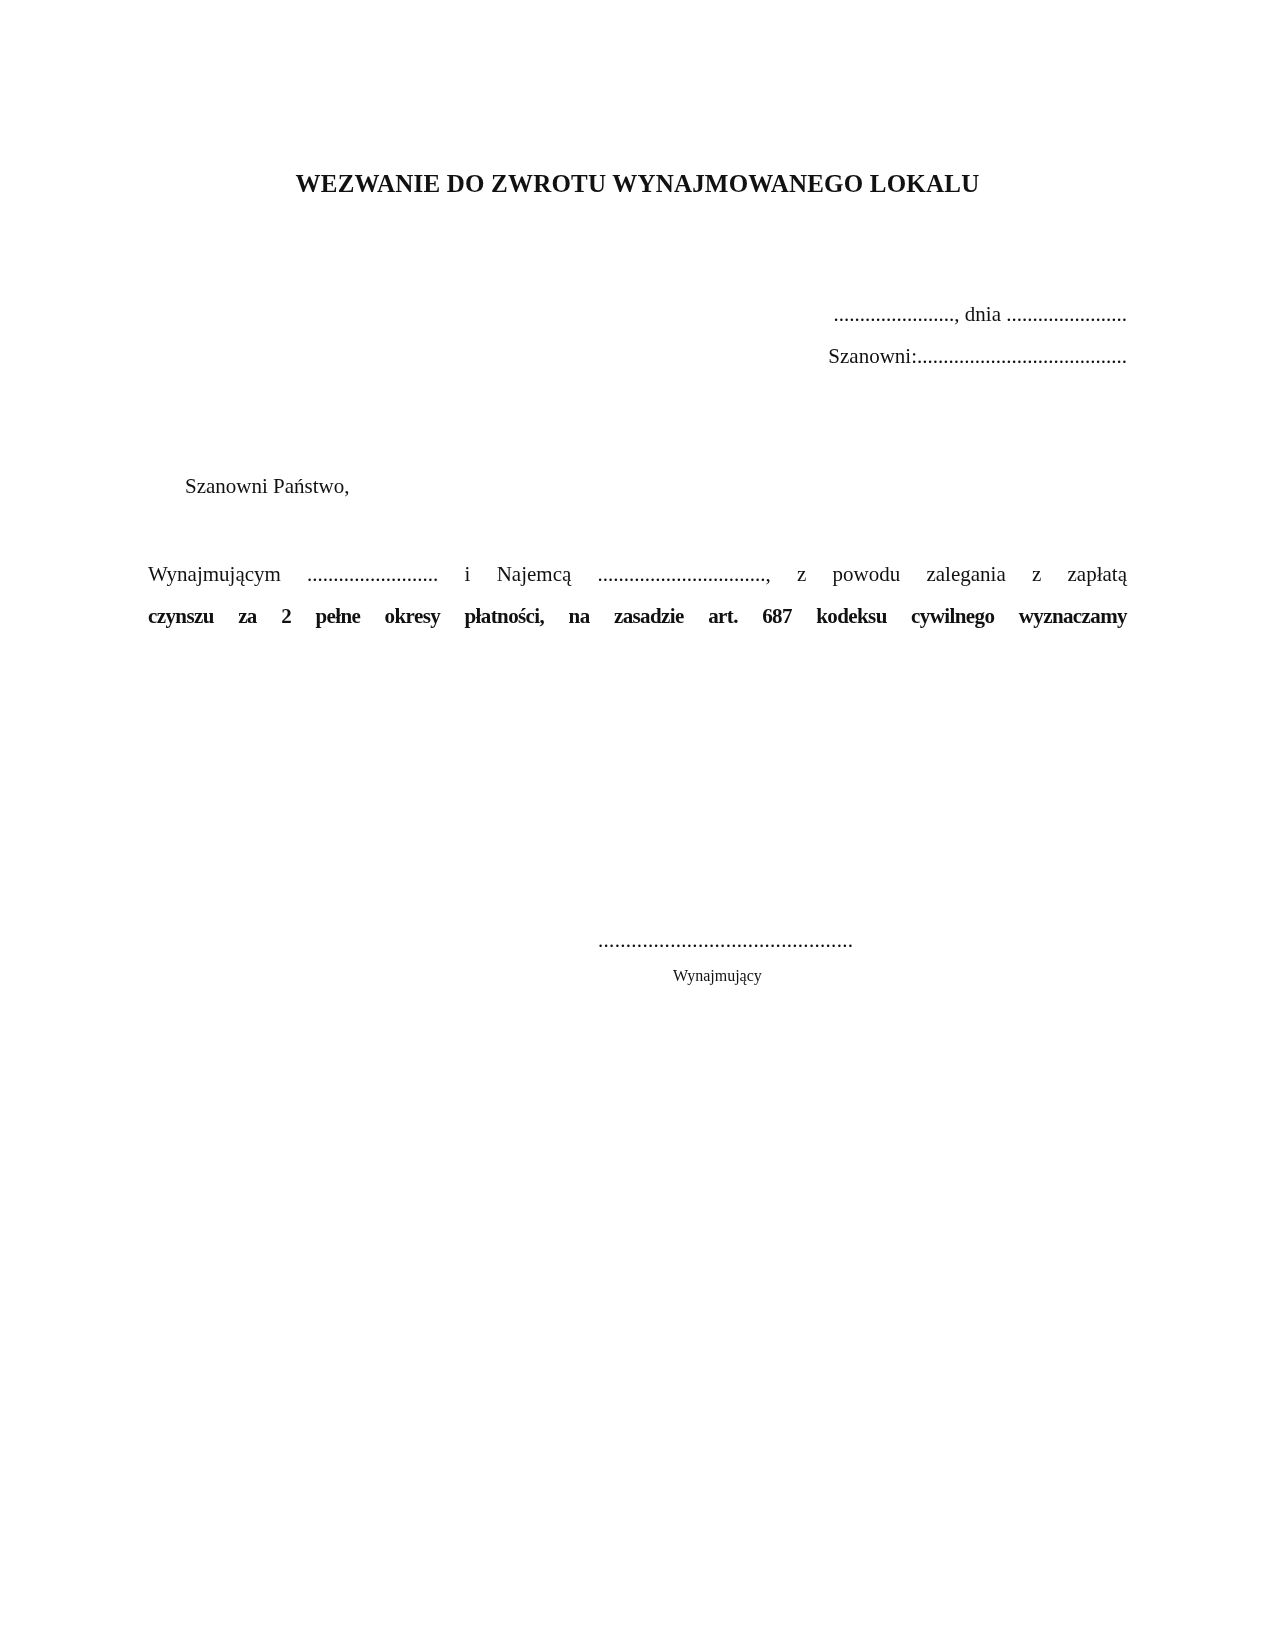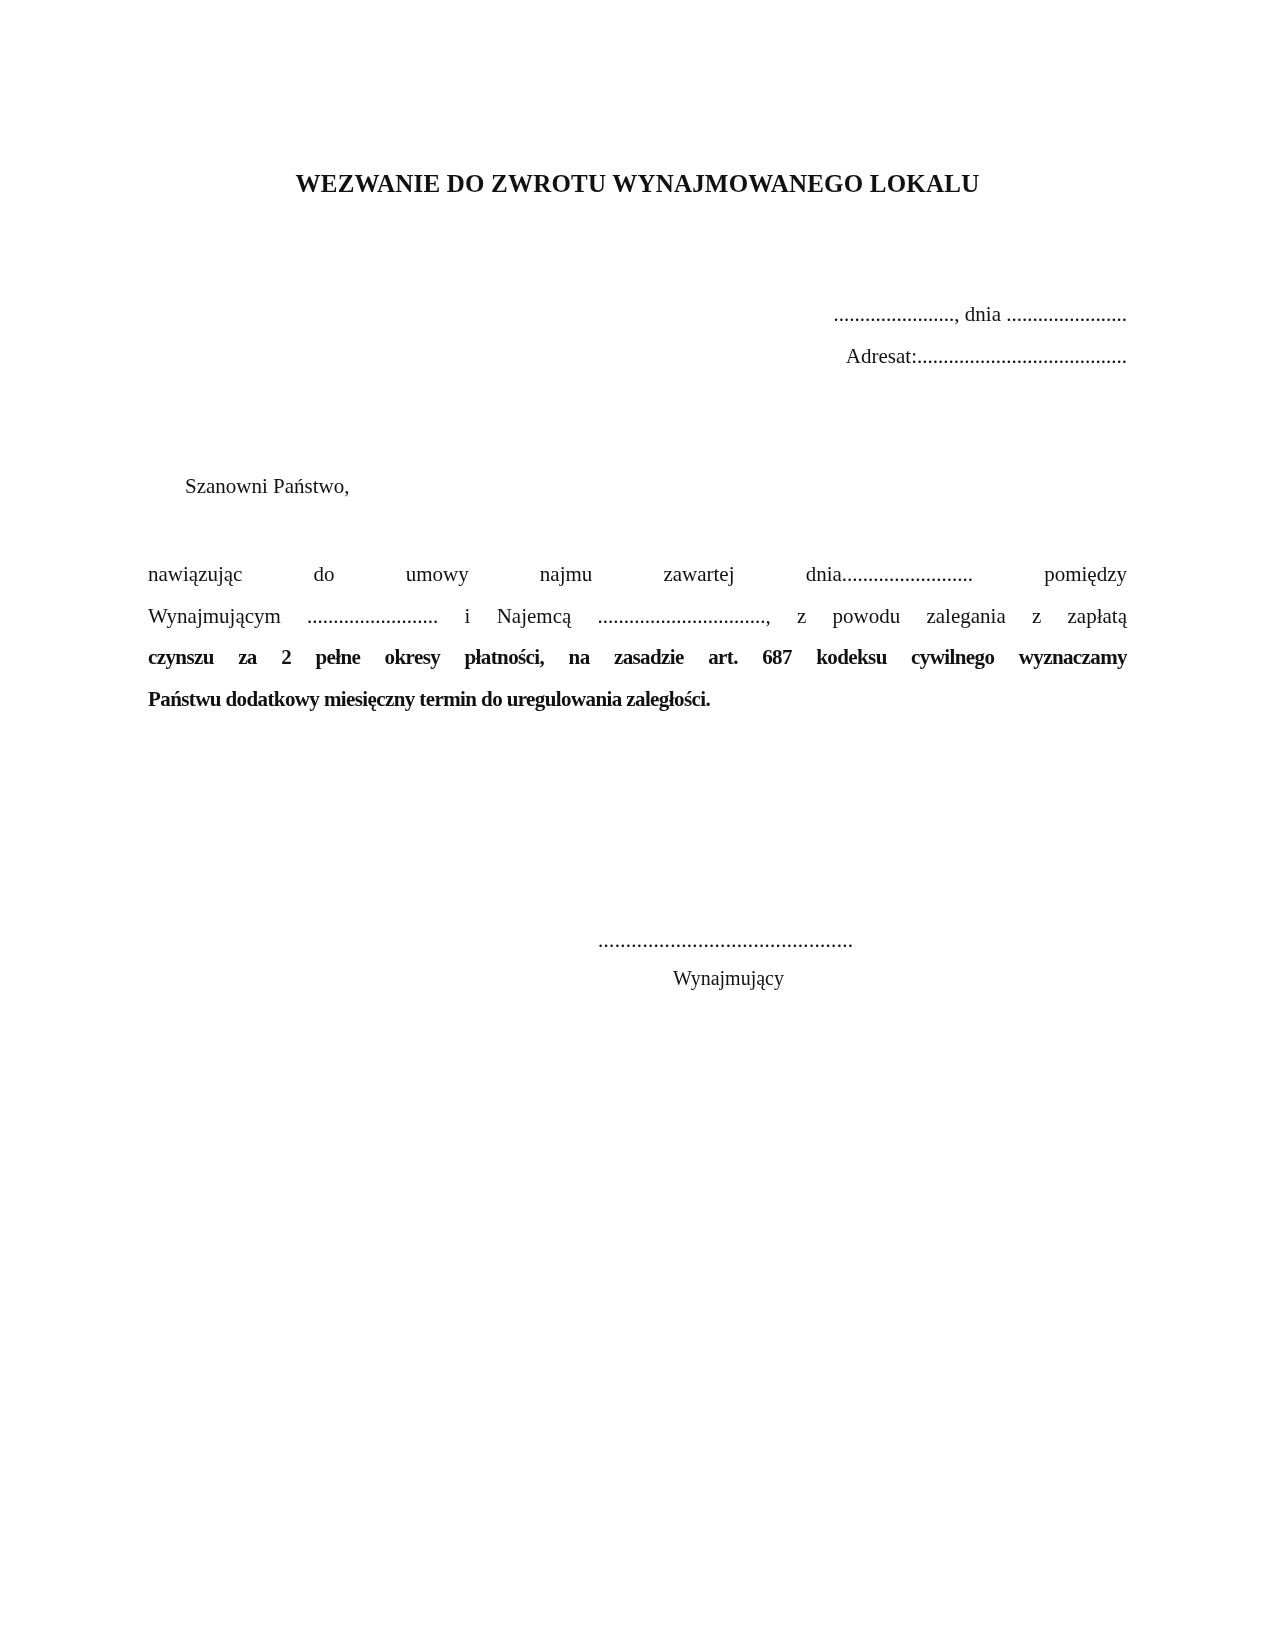--- a/index.html
+++ b/index.html
@@ -11,35 +11,33 @@
   .right-line { position: absolute; right: 148px; font-size: 21px; text-align: left; white-space: nowrap; }
   .date-line { top: 302px; }
   .addr-line { top: 344px; }
   .greeting { position: absolute; left: 148px; top: 474px; font-size: 21px; margin-left: 37px; }
   .para { position: absolute; left: 148px; width: 979px; font-size: 21px; line-height: 41.5px; }
   .p1 { top: 554px; }
   .line { display: block; white-space: nowrap; }
   .line.just { text-align: justify; text-align-last: justify; white-space: normal; }
   .cond { letter-spacing: -0.6px; font-weight: bold; }
   .sig-dots { position: absolute; left: 598px; top: 928px; font-size: 21px; white-space: nowrap; letter-spacing: 0.3px; }
-  .sig-label { position: absolute; left: 673px; top: 967px; font-size: 20px; }
+  .sig-label { position: absolute; left: 673px; top: 967px; font-size: 16px; }
 </style>
 </head>
 <body>
 
 <div class="page">
   <div class="title">WEZWANIE DO ZWROTU WYNAJMOWANEGO LOKALU</div>
 
   <div class="right-line date-line">......................., dnia .......................</div>
-  <div class="right-line addr-line">Adresat:........................................</div>
+  <div class="right-line addr-line">Szanowni:........................................</div>
 
   <div class="greeting">Szanowni Państwo,</div>
 
   <div class="para p1">
-    <span class="line just">nawiązując do umowy najmu zawartej dnia......................... pomiędzy</span>
     <span class="line just">Wynajmującym ......................... i Najemcą ................................, z powodu zalegania z zapłatą</span>
     <span class="line just cond">czynszu za 2 pełne okresy płatności, na zasadzie art. 687 kodeksu cywilnego wyznaczamy</span>
-    <span class="line cond">Państwu dodatkowy miesięczny termin do uregulowania zaległości.</span>
   </div>
 
   <div class="sig-dots">..............................................</div>
   <div class="sig-label">Wynajmujący</div>
 </div>
 
 </body></html>

